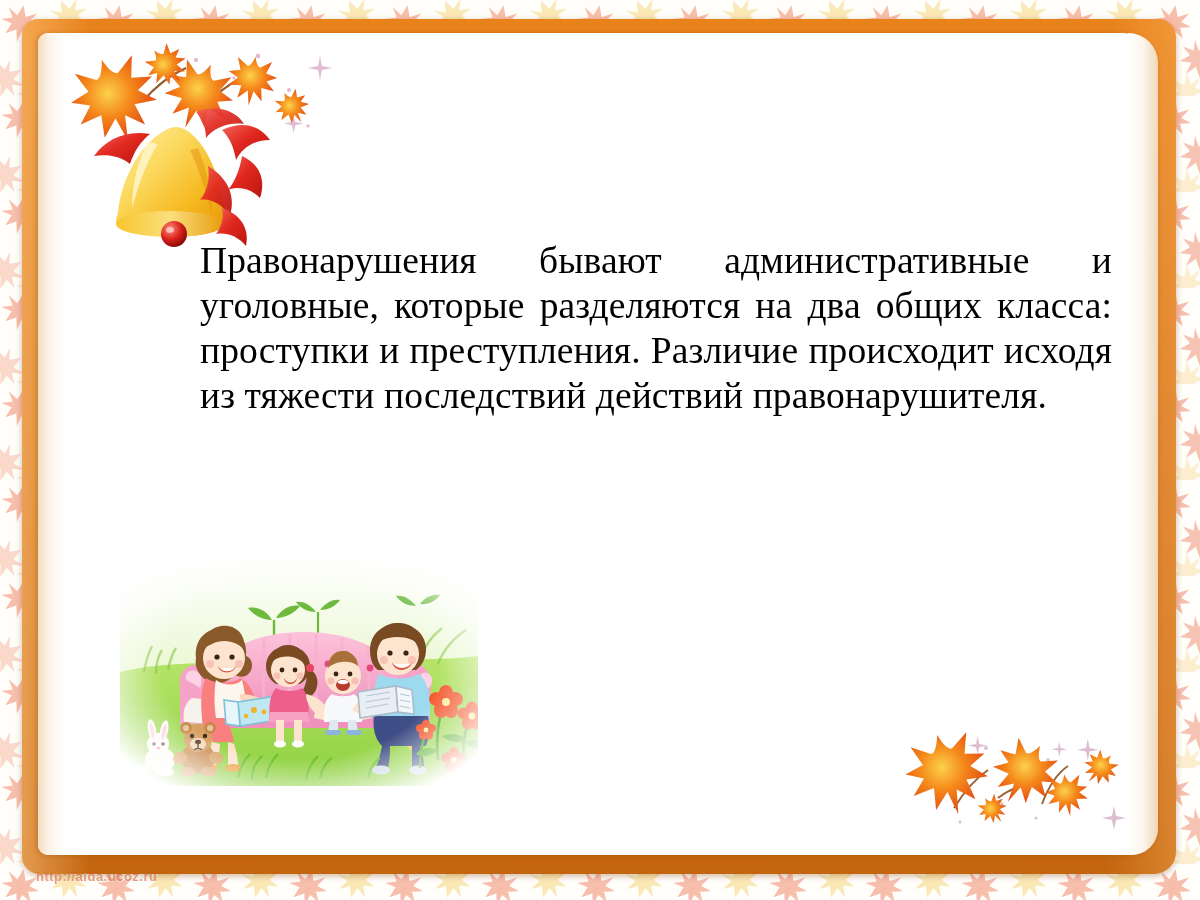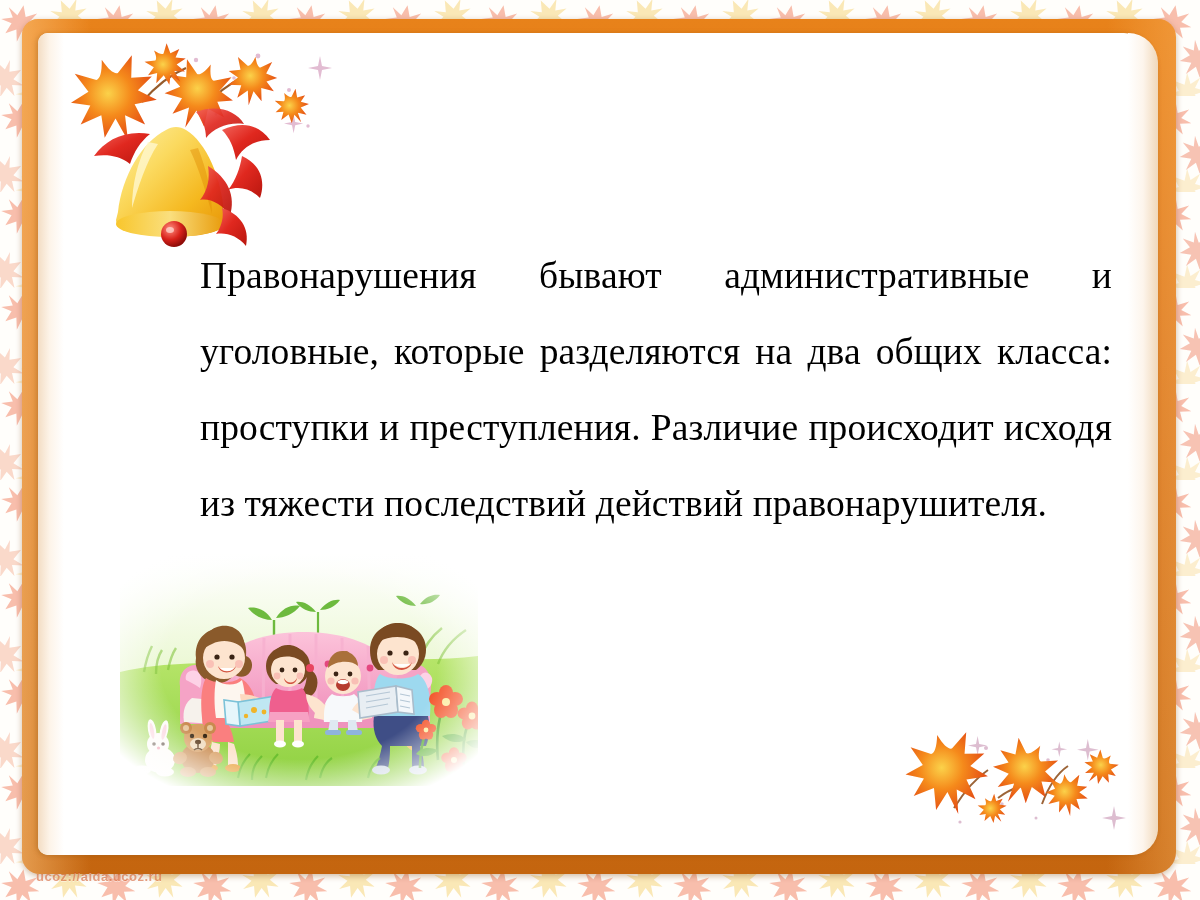--- a/index.html
+++ b/index.html
@@ -80,21 +80,21 @@
   
   .text-block {
     position: absolute;
     left: 200px;
     top: 238px;
     width: 912px;
     text-align: justify;
     text-align-last: left;
     font-family: "Liberation Serif", serif;
     font-size: 37.5px;
-    line-height: 76px;
+    line-height: 45px;
     color: #000000;
     letter-spacing: .1px;
     -webkit-hyphens: none;
     hyphens: none;
   }
   .text-block p { margin: 0; }
 
   
   .family-illustration {
     position: absolute;
@@ -550,15 +550,15 @@
         <path d="M146,224 C148,212 152,206 158,200"></path>
         <path d="M186,226 C188,214 192,208 198,202"></path>
         <path d="M200,224 C202,214 206,208 212,204"></path>
         <path d="M248,224 C250,214 254,208 260,204"></path>
       </g>
 
       <rect width="358" height="232" fill="url(#vign)"></rect>
     </svg>
   </div>
 
-  <div class="watermark">ucoz://aida.ucoz.ru</div>
+  <div class="watermark">http://aida.ucoz.ru</div>
 
 </div>
 
 </body></html>

